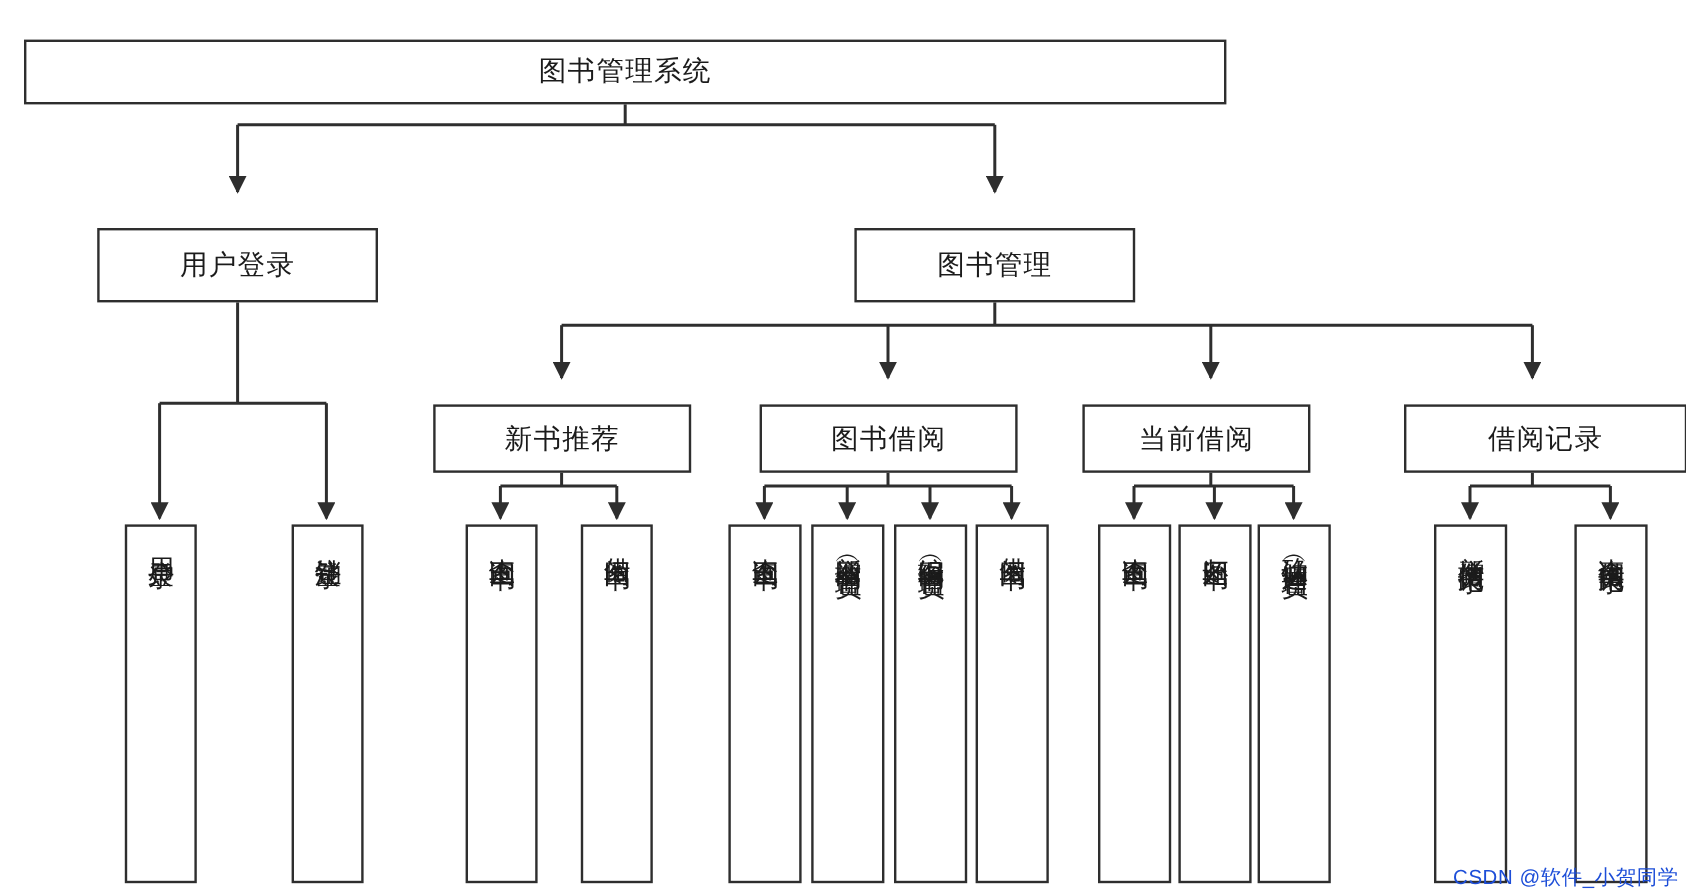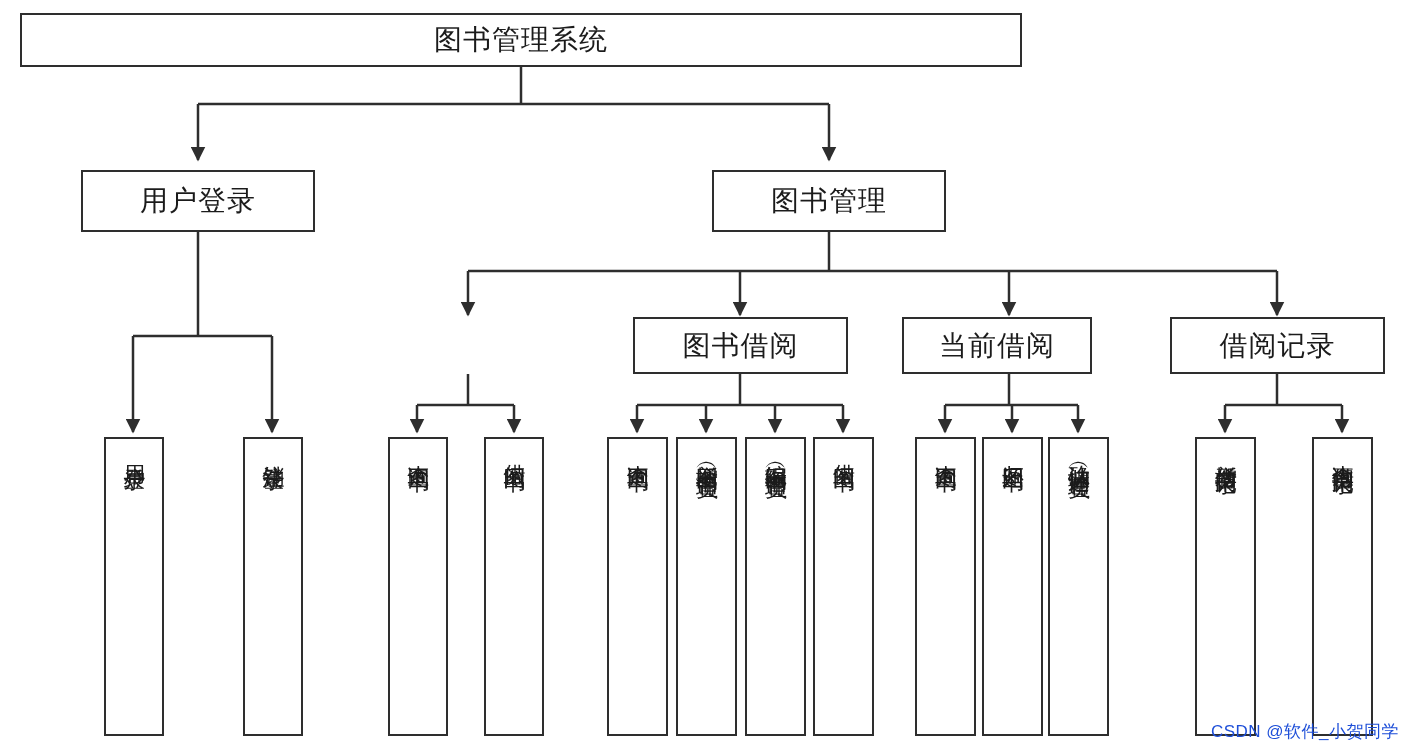--- a/index.html
+++ b/index.html
@@ -31,23 +31,24 @@
     box-sizing: border-box;
     border: 2.5px solid #2e2e2e;
     background: #ffffff;
     display: flex;
     align-items: center;
     justify-content: center;
     color: #1b1b1b;
     z-index: 2;
   }
   .node.horizontal {
-    font-size: 28px;
+    font-size: 23px;
     letter-spacing: 1px;
     line-height: 1.2;
+    margin-top: 20px;
   }
   .node.vertical {
     align-items: flex-start;
     justify-content: center;
     padding-top: 8px;
   }
   .node.vertical .vlabel {
     writing-mode: vertical-rl;
     text-orientation: upright;
     font-size: 22px;
@@ -129,27 +130,30 @@
     <span>图书管理系统</span>
   </div>
 
   <div class="node horizontal" style="left:81px; top:170px; width:234px; height:62px;">
     <span>用户登录</span>
   </div>
   <div class="node horizontal" style="left:712px; top:170px; width:234px; height:62px;">
     <span>图书管理</span>
   </div>
 
+  <div class="node horizontal" style="left:361px; top:317px; width:215px; height:57px;">
+    <span>新书推荐</span>
+  </div>
   <div class="node horizontal" style="left:633px; top:317px; width:215px; height:57px;">
     <span>图书借阅</span>
   </div>
   <div class="node horizontal" style="left:902px; top:317px; width:190px; height:57px;">
     <span>当前借阅</span>
   </div>
-  <div class="node horizontal" style="left:1170px; top:317px; width:215px; height:57px;">
+  <div class="node horizontal" style="left:1170px; top:317px; width:236px; height:57px;">
     <span>借阅记录</span>
   </div>
 
   <div class="node vertical" style="left:104px; top:437px; width:60px; height:299px;">
     <span class="vlabel">用户登录</span>
   </div>
   <div class="node vertical" style="left:243px; top:437px; width:60px; height:299px;">
     <span class="vlabel">注销登录</span>
   </div>
 

